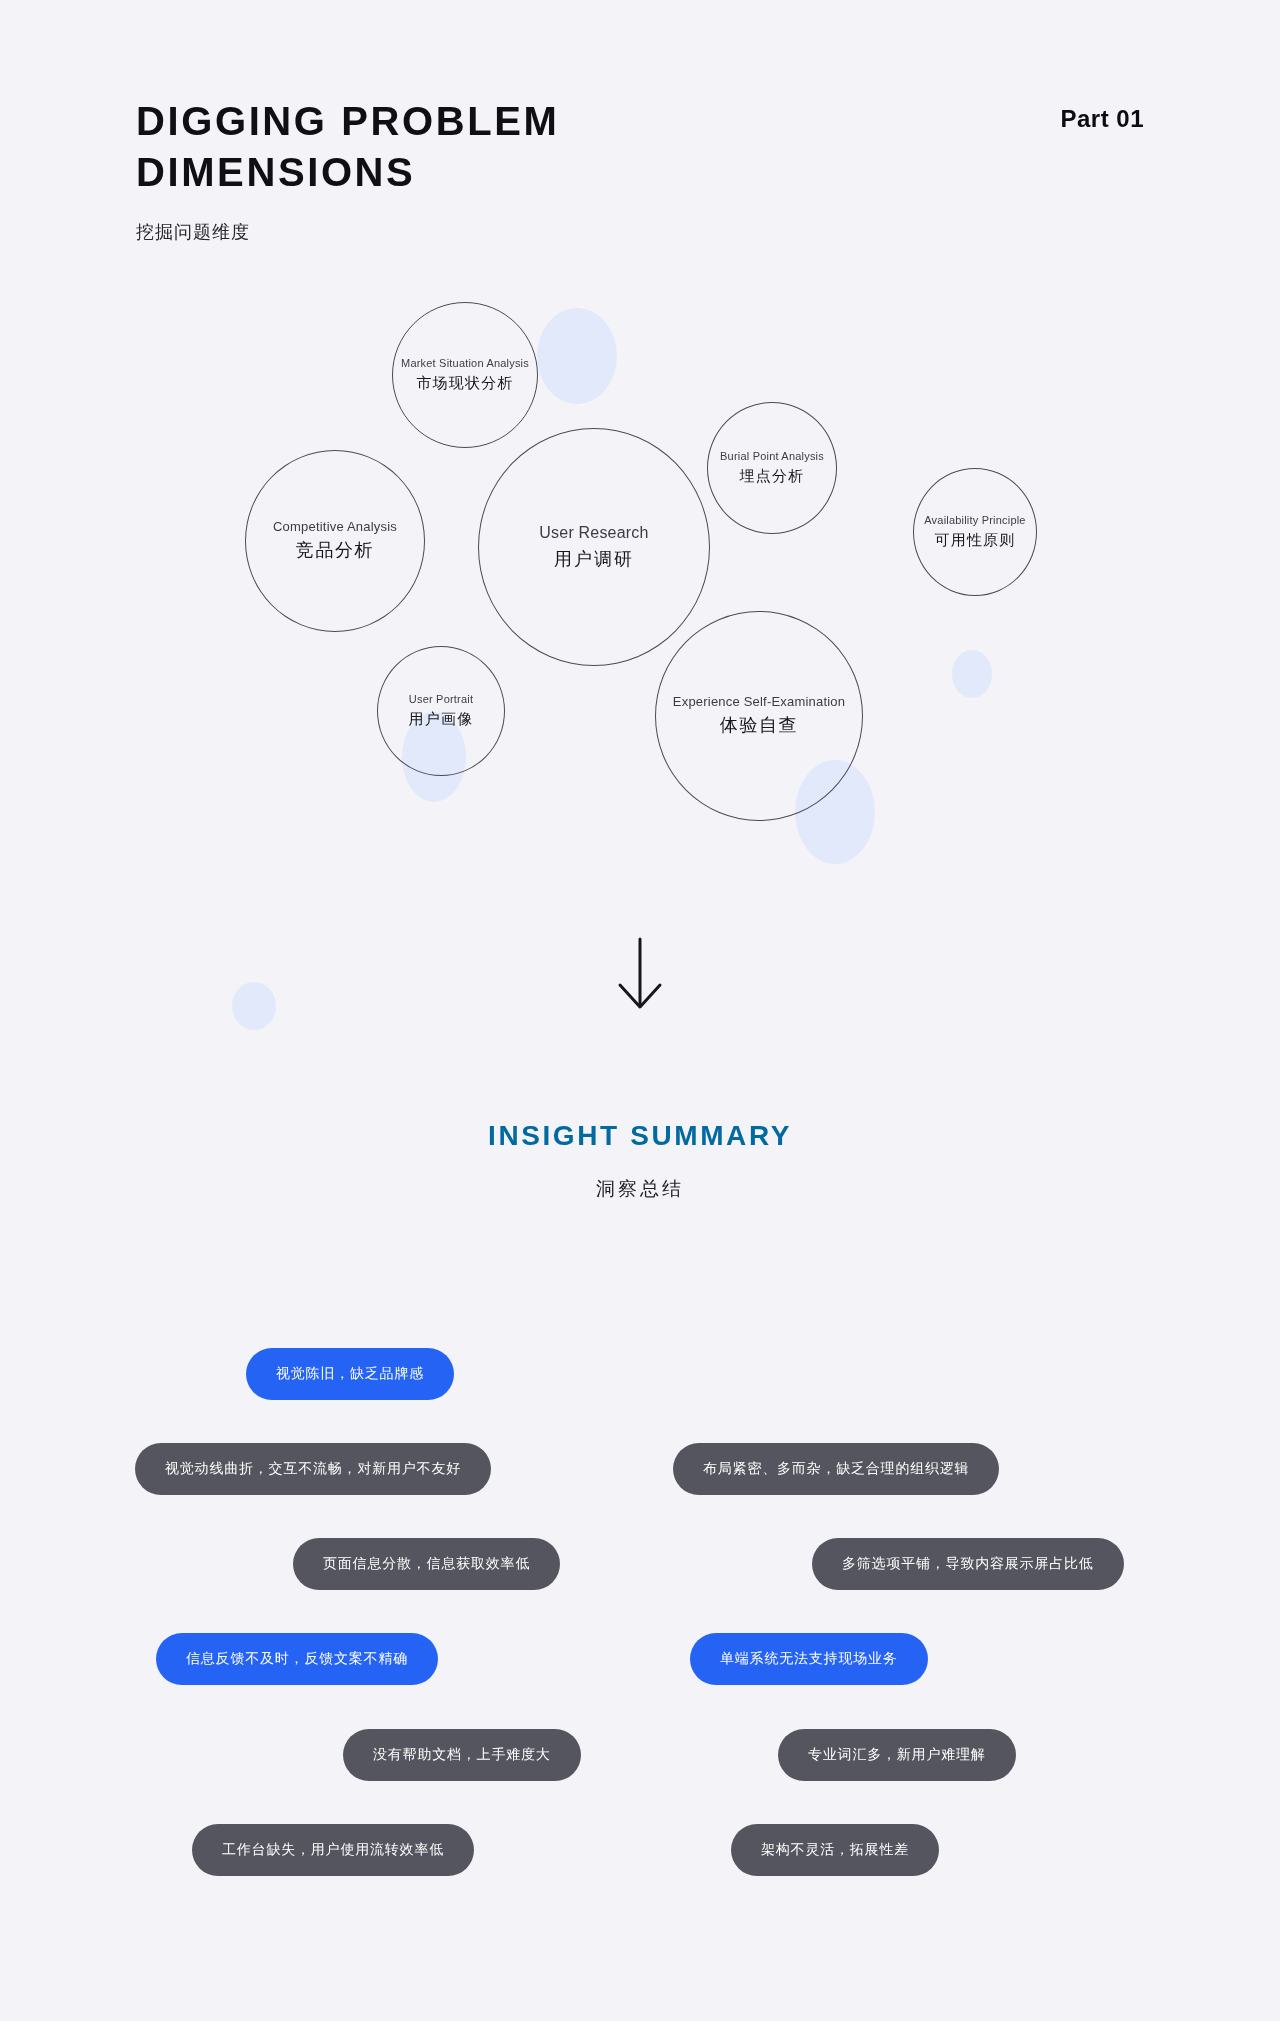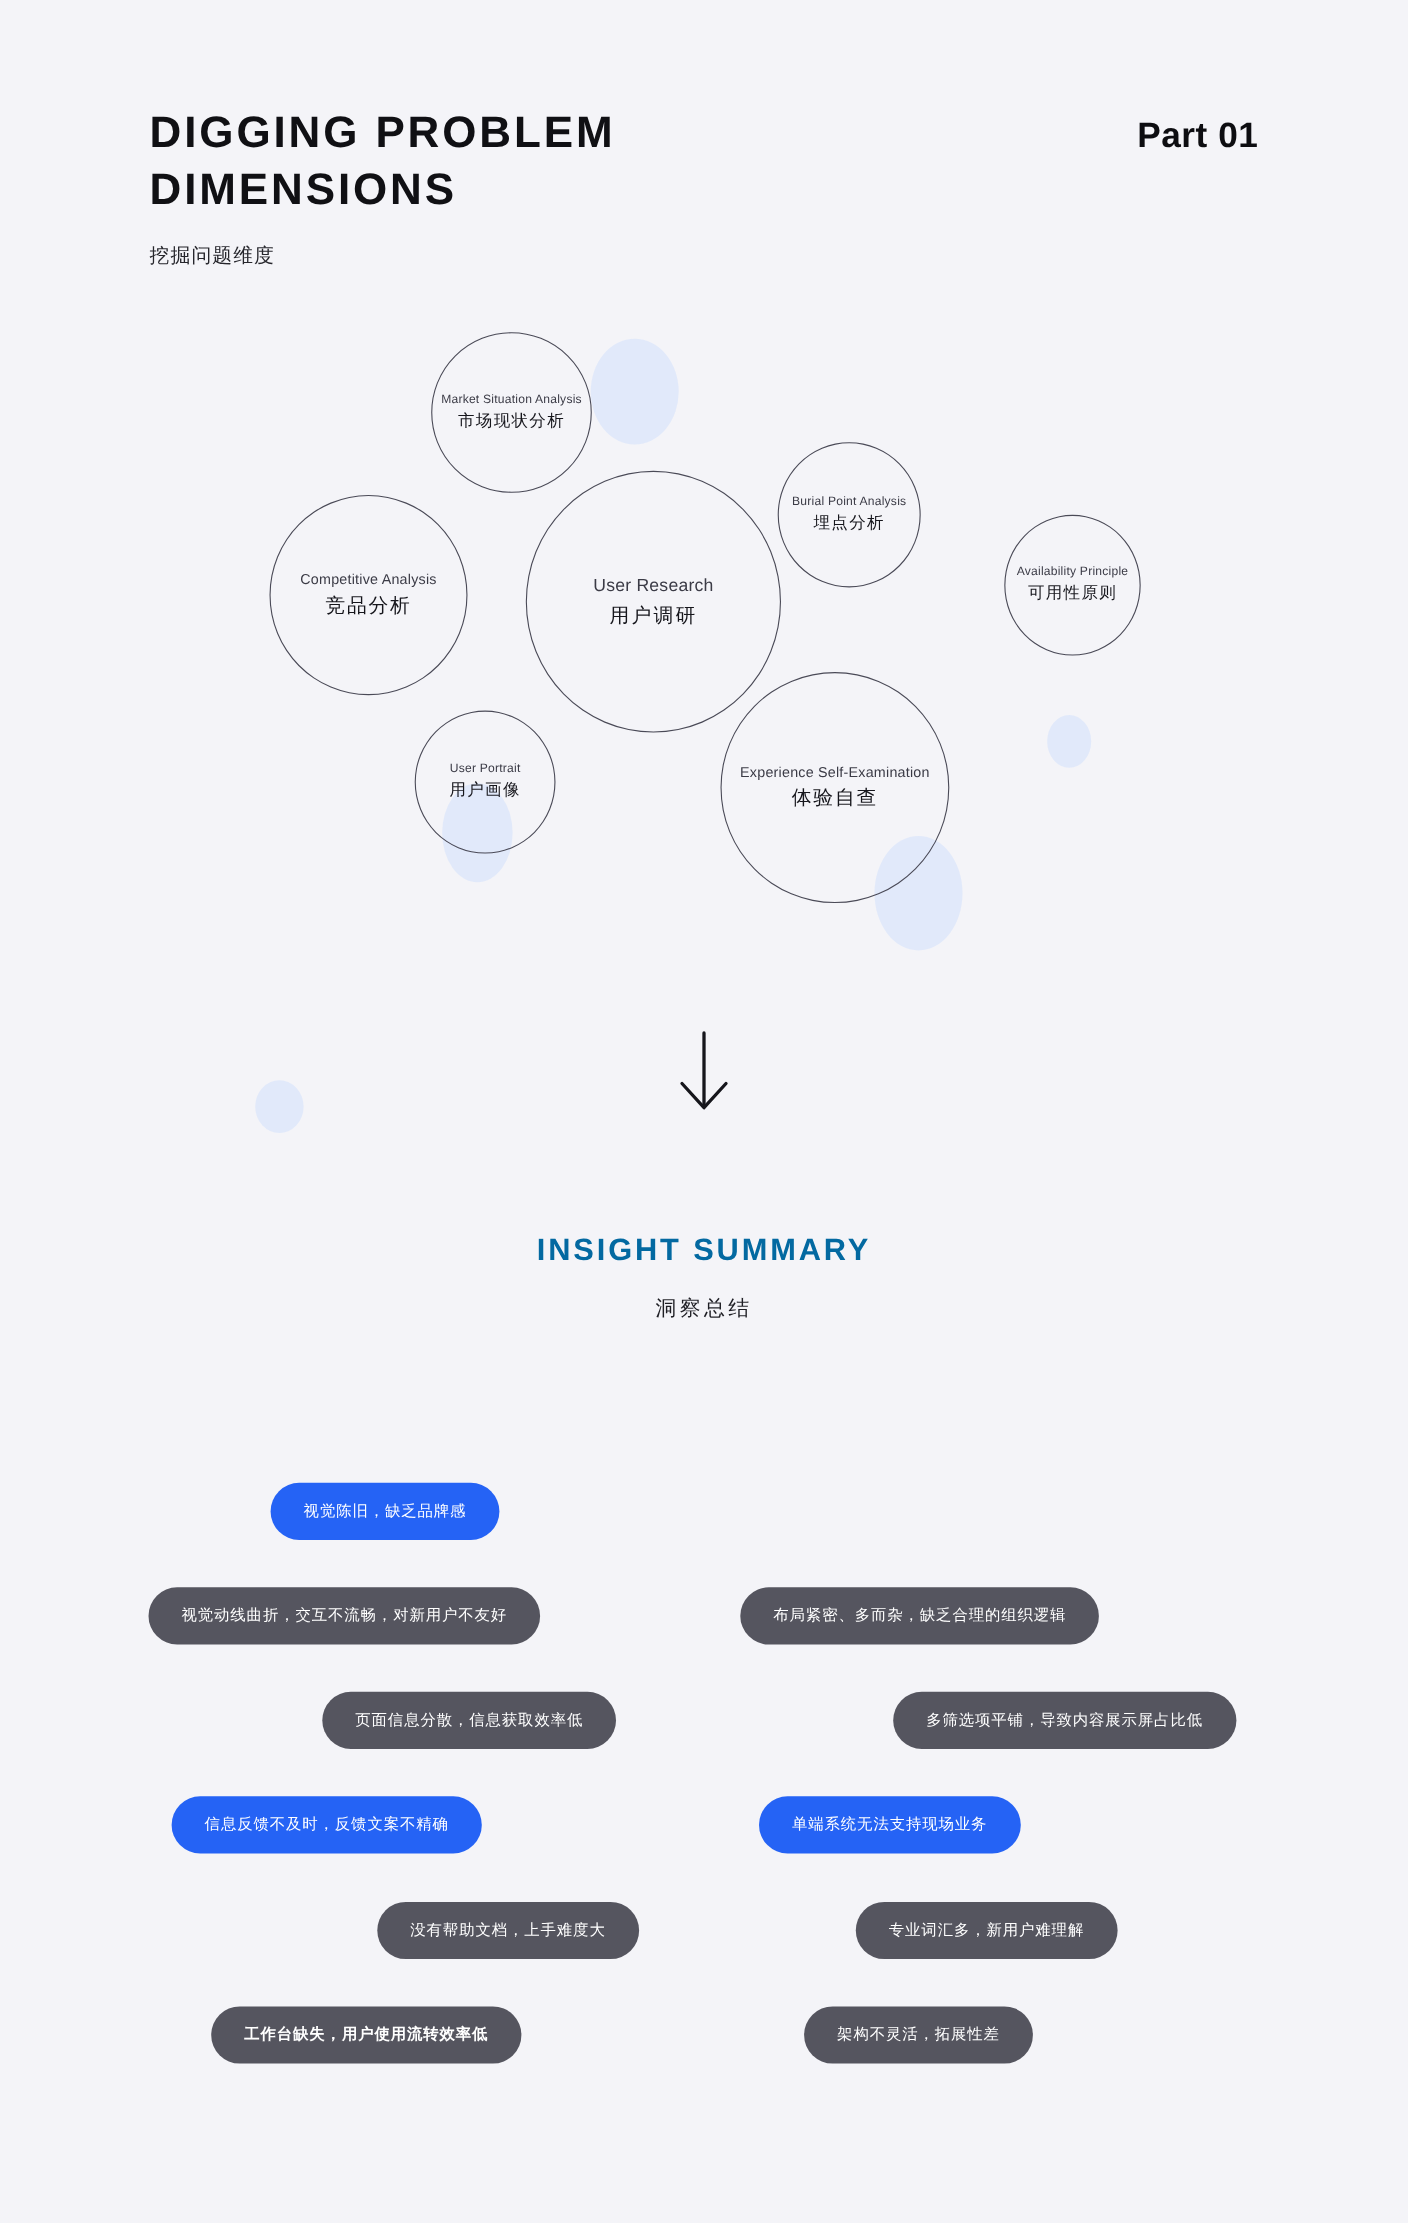--- a/index.html
+++ b/index.html
@@ -41,21 +41,21 @@
     top: 220px;
     font-size: 18px;
     letter-spacing: 1px;
     color: #26262c;
     font-weight: 400;
   }
   .part-label {
     position: absolute;
     right: 136px;
     top: 105px;
-    font-size: 32px;
+    font-size: 24px;
     font-weight: 700;
     letter-spacing: 0.5px;
     color: #0d0d11;
   }
 
   
   .diagram {
     position: absolute;
     left: 0;
     top: 270px;
@@ -248,19 +248,19 @@
     <span>单端系统无法支持现场业务</span>
   </div>
 
   <div class="pill gray" style="left:343px; top:381px;">
     <span>没有帮助文档，上手难度大</span>
   </div>
   <div class="pill gray" style="left:778px; top:381px;">
     <span>专业词汇多，新用户难理解</span>
   </div>
 
-  <div class="pill gray" style="left:192px; top:476px;font-weight:bold;">
+  <div class="pill gray" style="left:192px; top:476px;">
     <span>工作台缺失，用户使用流转效率低</span>
   </div>
   <div class="pill gray" style="left:731px; top:476px;">
     <span>架构不灵活，拓展性差</span>
   </div>
 </div>
 
 </body></html>

